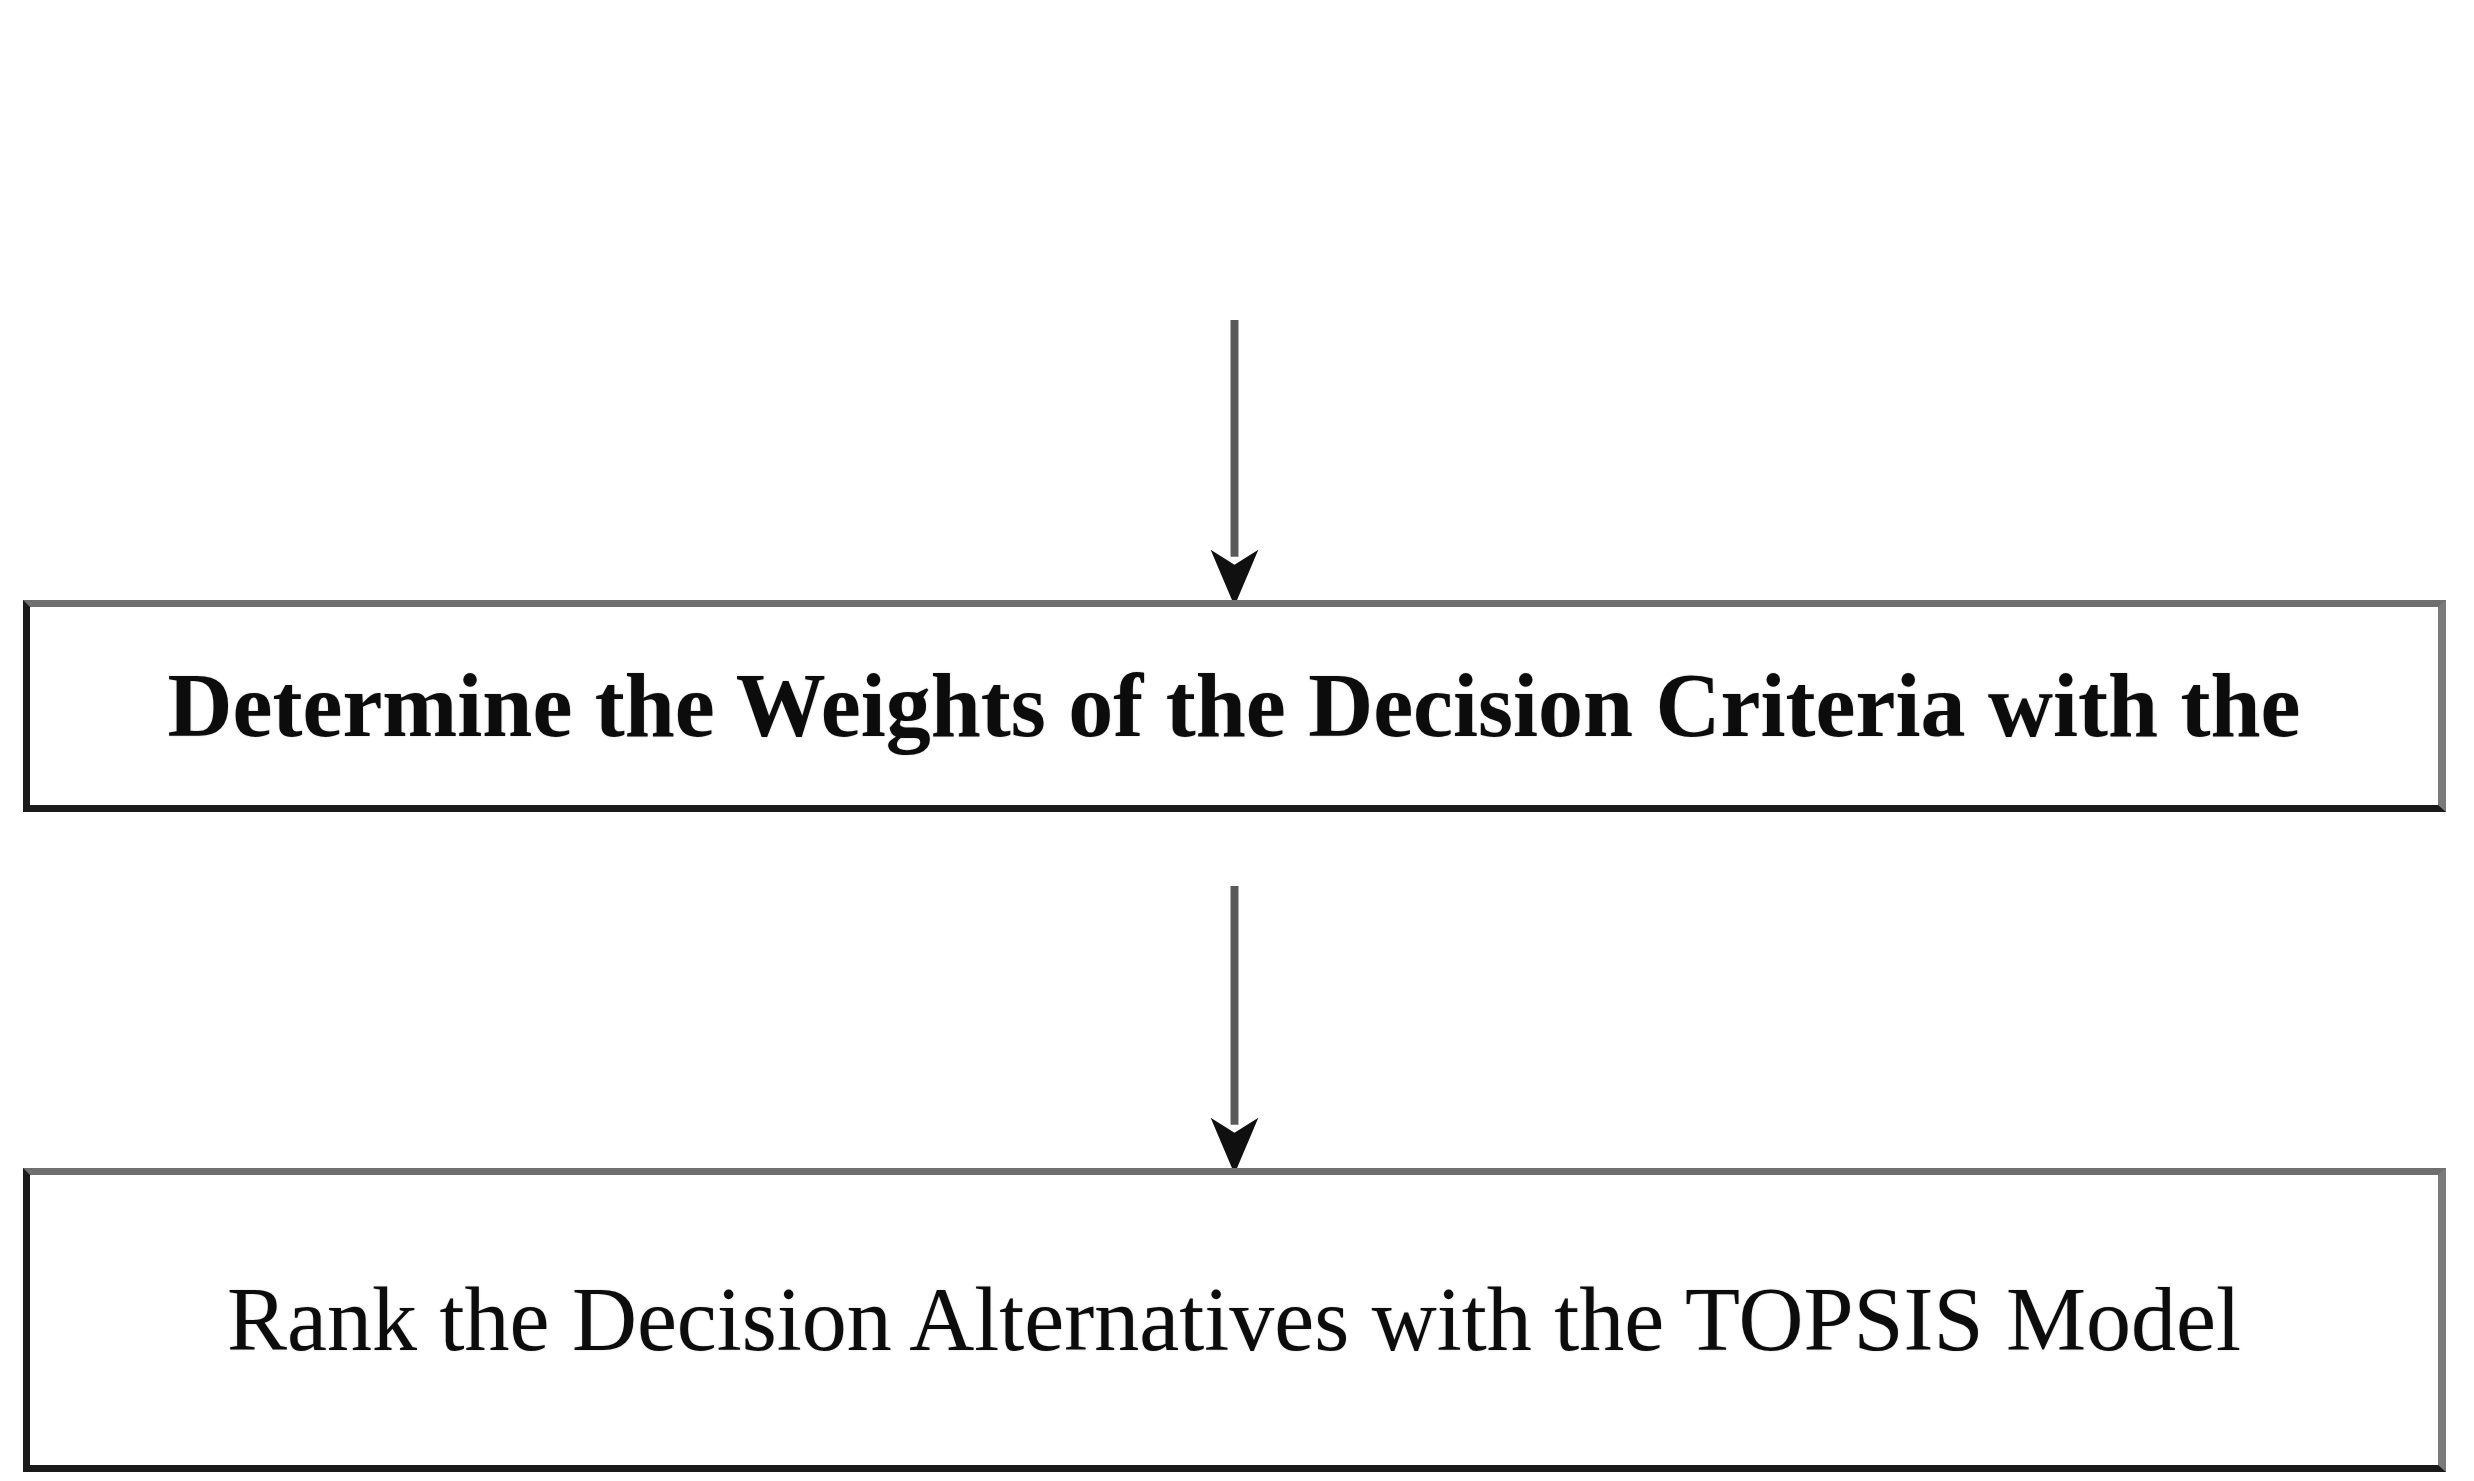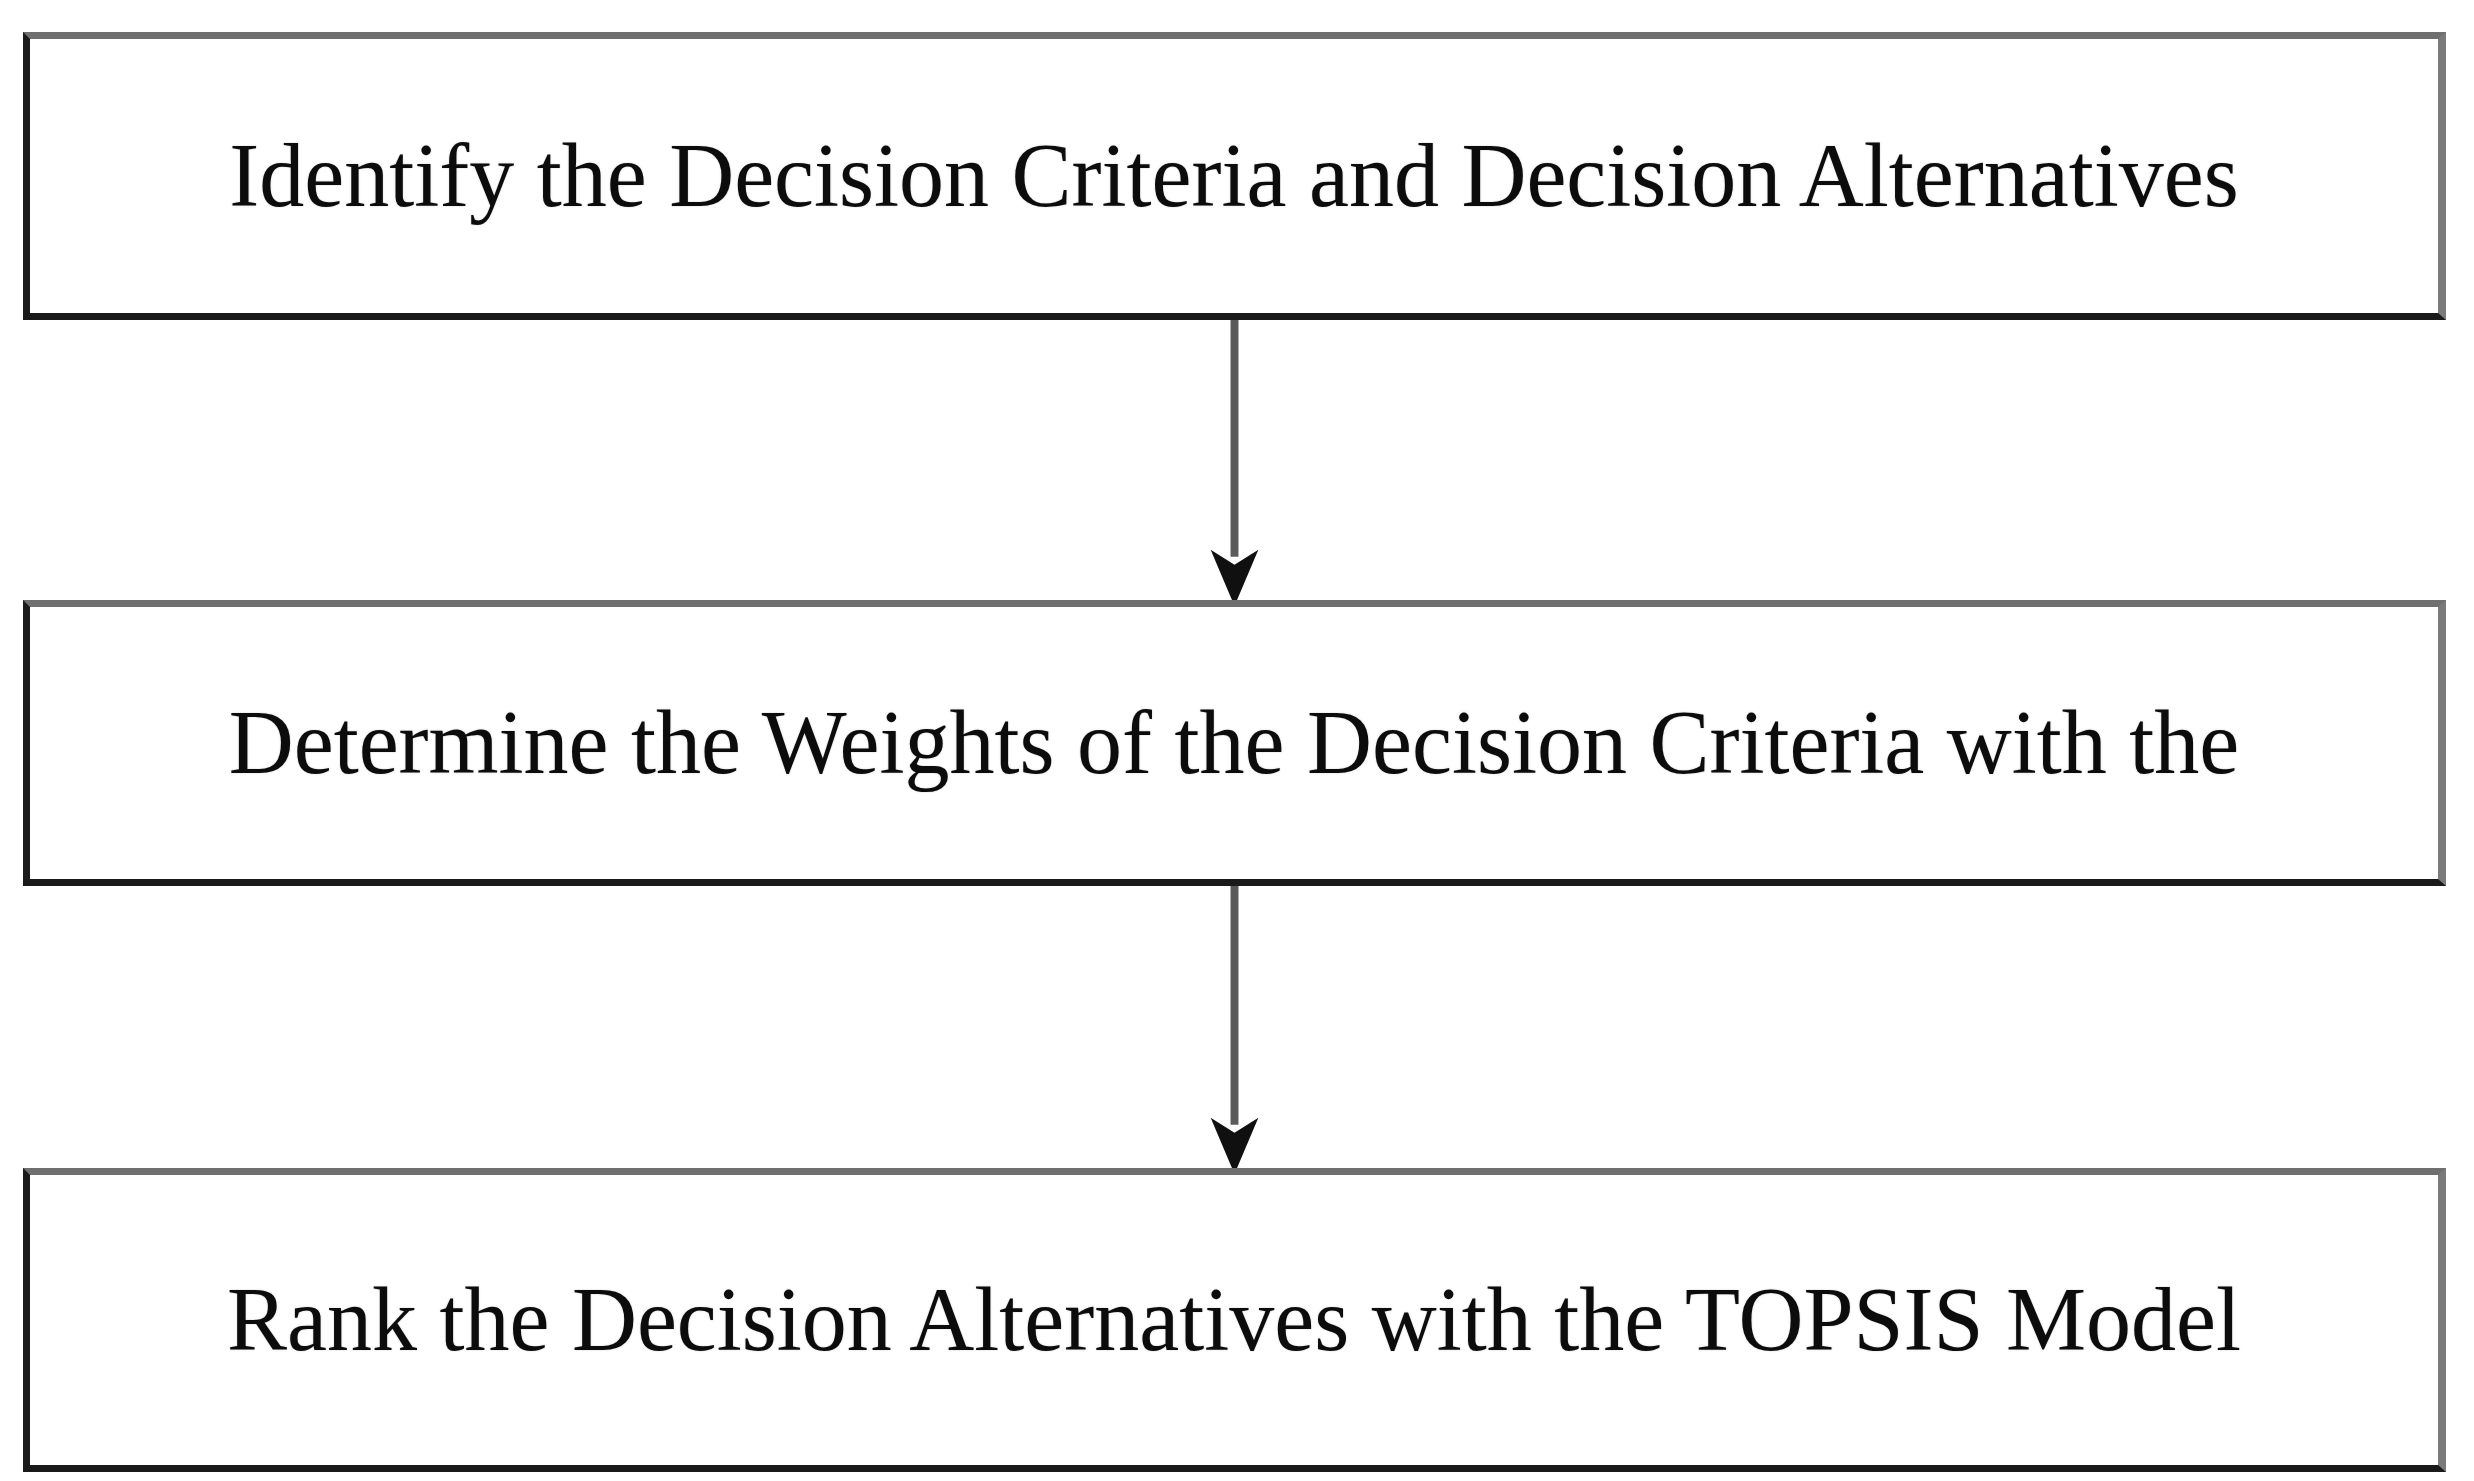--- a/index.html
+++ b/index.html
@@ -33,39 +33,36 @@
     color: #0c0c0c;
     font-size: 90px;
     line-height: 130px;
   }
   .flow-box .line {
     display: block;
     white-space: nowrap;
     text-shadow: 0 0 1.8px rgba(90,90,90,0.35);
   }
   .box-1 { top: 32px;   height: 288px; }
-  .box-2 { top: 600px;  height: 286px; }
+  .box-2 { top: 600px;  height: 212px; font-weight: bold; }
   .box-3 { top: 1168px; height: 304px; }
   .arrow {
     position: absolute;
     left: 1208px;
     width: 53px;
     display: block;
   }
   .arrow-1 { top: 320px;  height: 286px; }
   .arrow-2 { top: 886px; height: 288px; }
 </style>
 </head>
 <body>
 
 <div class="canvas">
 
-  <div class="flow-box box-1">
-    <span class="line">Identify the Decision Criteria and Decision Alternatives</span>
-  </div>
 
   <svg class="arrow arrow-1" viewBox="0 0 60 326" preserveAspectRatio="none">
     <line x1="30" y1="0" x2="30" y2="270" stroke="#5a5a5a" stroke-width="9"></line>
     <polygon points="3,262 30,279 57,262 30,326" fill="#101010"></polygon>
   </svg>
 
   <div class="flow-box box-2">
     <span class="line">Determine the Weights of the Decision Criteria with the</span>
   </div>
 

